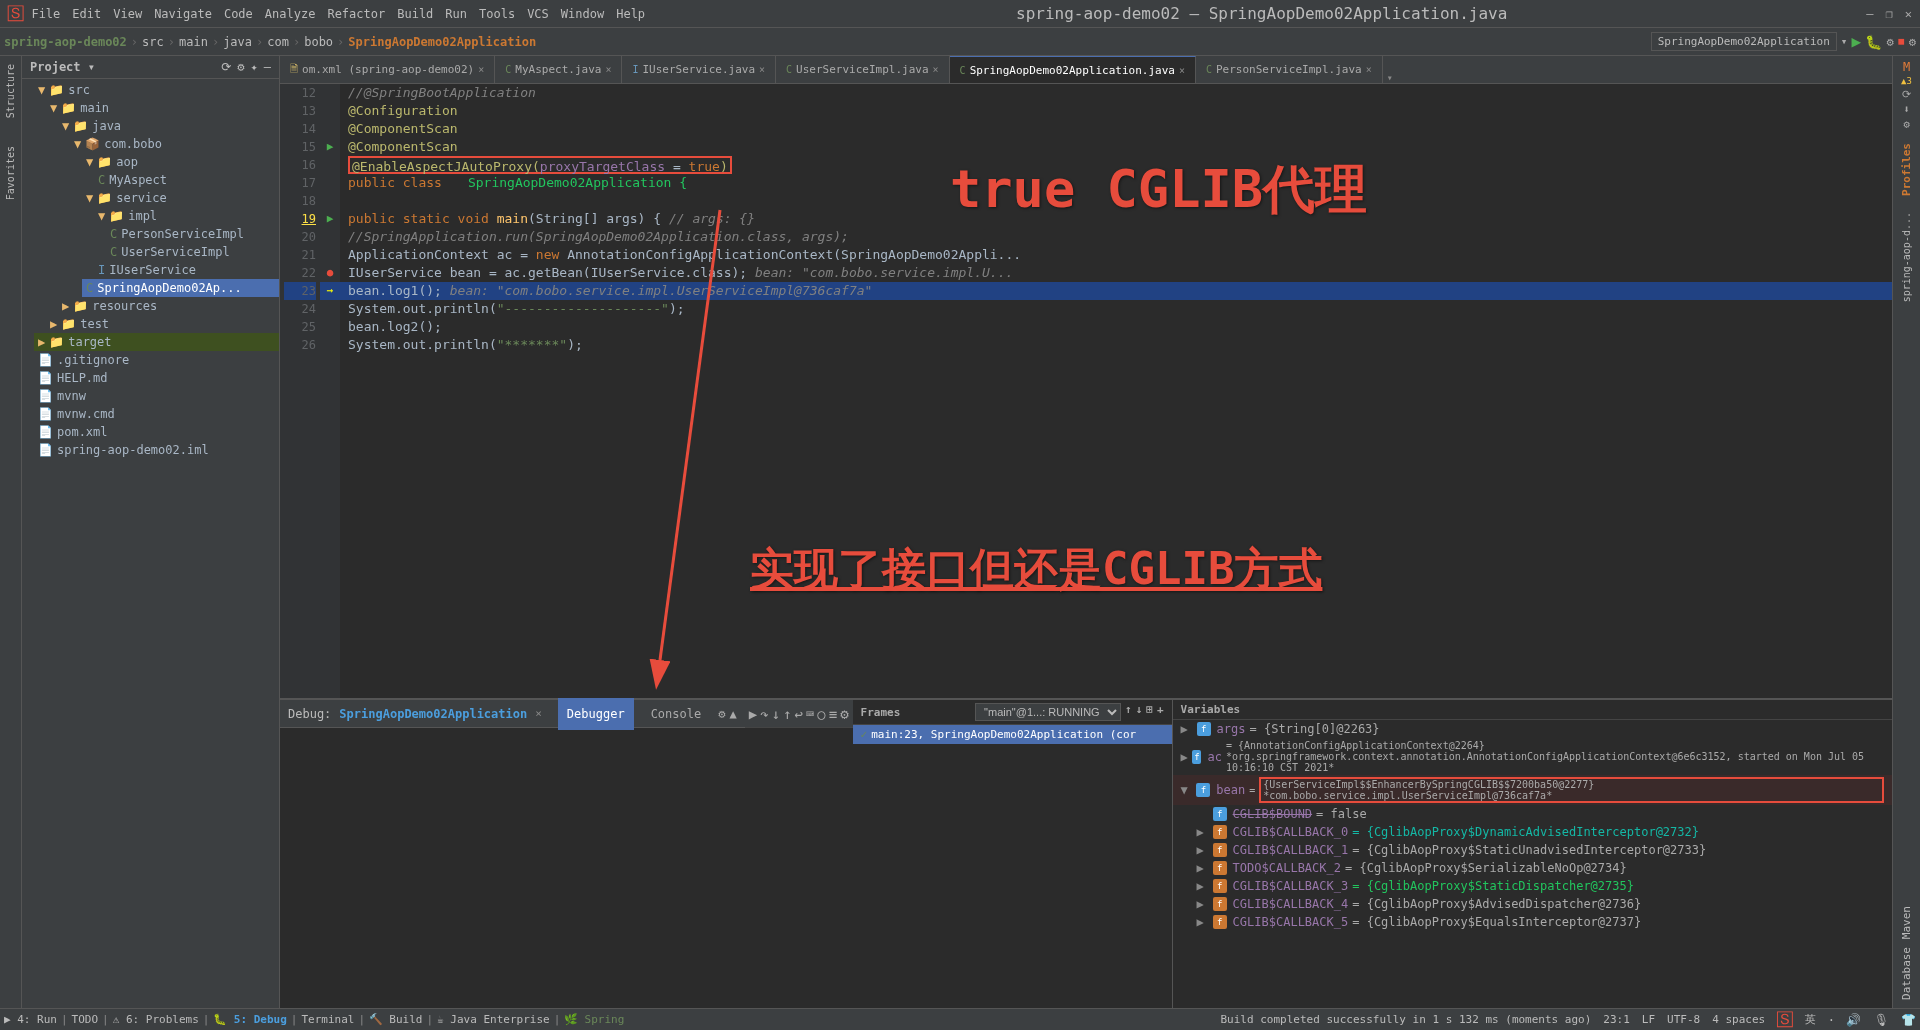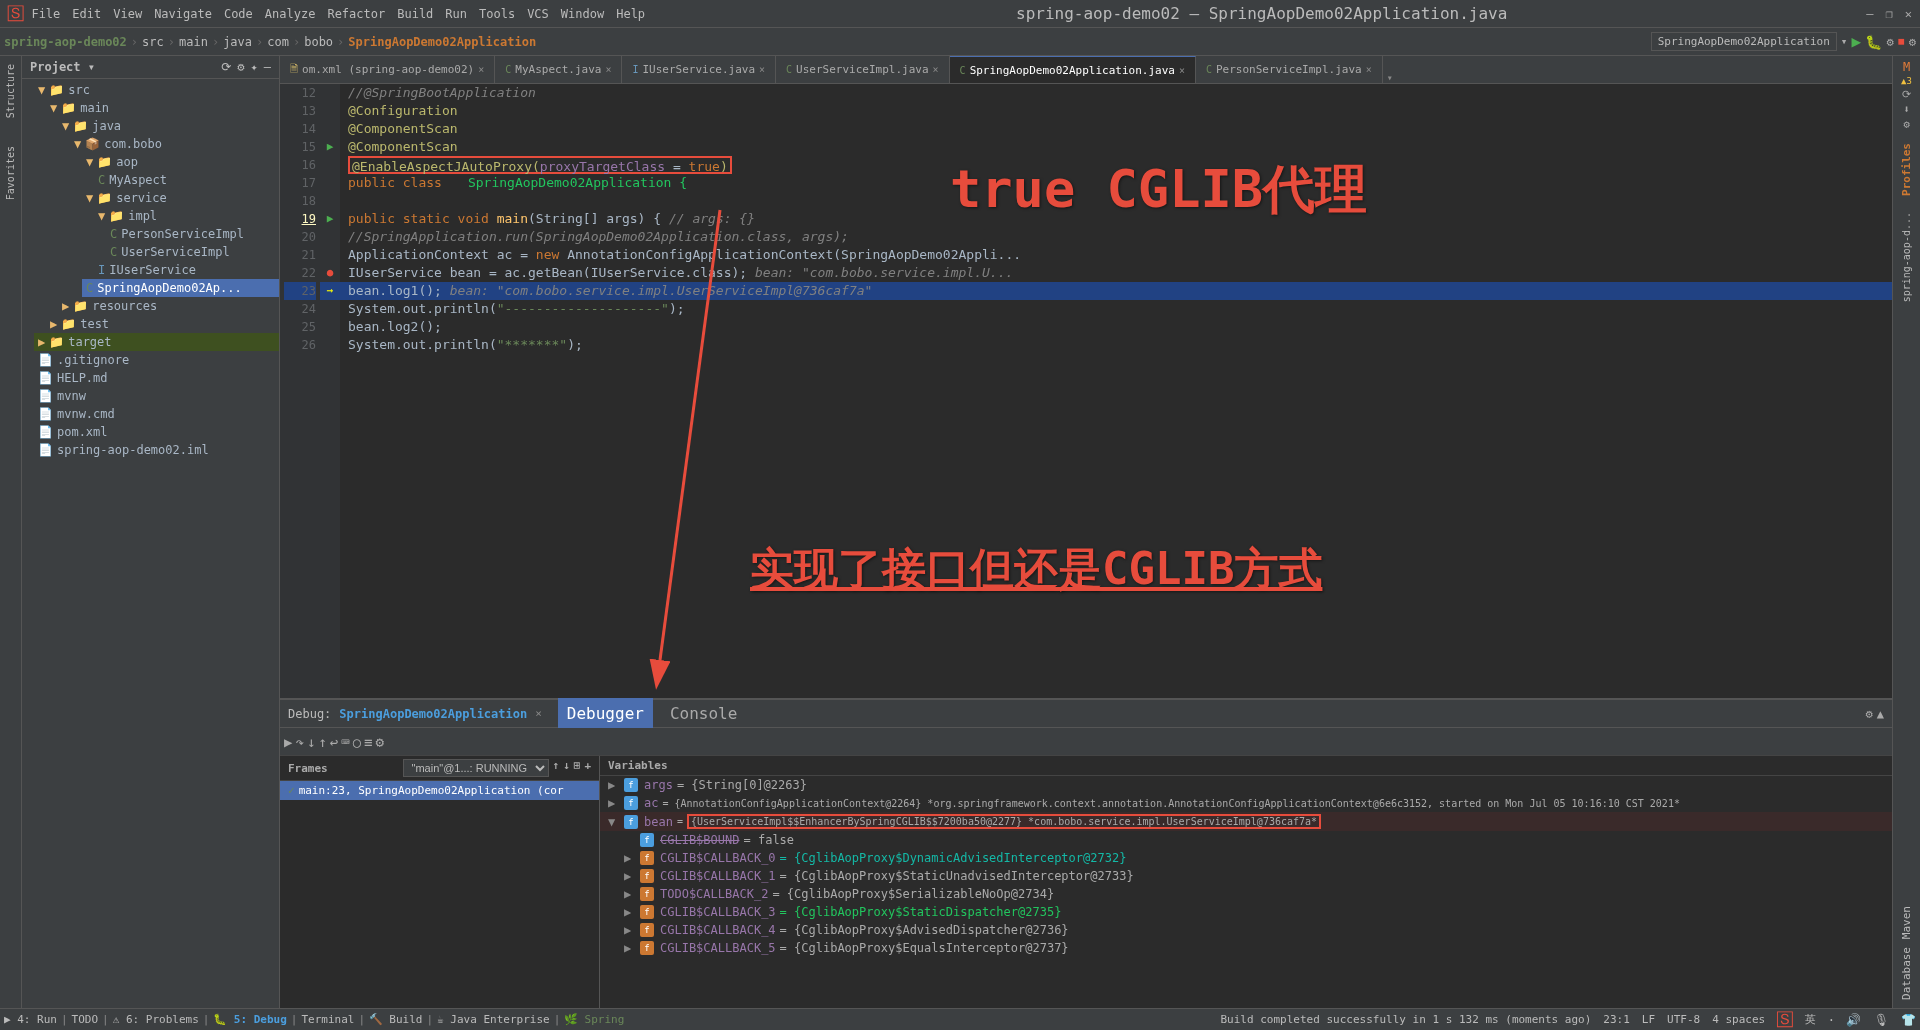--- a/index.html
+++ b/index.html
@@ -25,21 +25,21 @@
     .code-line { height: 18px; padding: 0 8px; display: flex; white-space: nowrap; }
     .code-line.highlighted { background: #214283; }
 
     
     .kw { color: #cc7832; }
     .str { color: #6a8759; }
     .comment { color: #808080; font-style: italic; }
     .fn { color: #ffc66d; }
     .ann { color: #bbb86d; }
     .ann-hint { color: #808080; font-style: italic; }
-    .debug-tab { padding: 8px 8px; font-size: 16px; color: #aaa; cursor: pointer; border: 1px solid transparent; }
+    .debug-tab { padding: 8px 8px; font-size: 12px; color: #aaa; cursor: pointer; border: 1px solid transparent; }
     .debug-tab.active { background: #4b6eaf; color: #fff; border-color: #4b6eaf; }
     .debug-frame-item { padding: 3px 8px; font-size: 11px; cursor: pointer; display: flex; align-items: center; gap: 4px; }
     .debug-frame-item.active { background: #4b6eaf; color: #fff; }
     .debug-var-item { padding: 2px 8px; cursor: pointer; display: flex; align-items: center; gap: 4px; }
     .var-indent-1 { margin-left: 16px; }
 
     .thread-selector { background: #3c3f41; border: 1px solid #555; color: #bbb; font-size: 11px; padding: 1px 4px; cursor: pointer; }
 
     .collapsed-tabs-btn { color: #888; padding: 0 4px; cursor: pointer; font-size: 10px; }
   </style>
@@ -255,21 +255,21 @@
       <div style="flex:1; display:flex; overflow:hidden; position:relative;">
 
         <div style="width:40px; background:#313335; font-size:12px; line-height:18px; color:#606366; text-align:right; padding:0 4px; user-select:none; overflow:hidden;">
           <div style="height:18px;">12</div>
           <div style="height:18px;">13</div>
           <div style="height:18px;">14</div>
           <div style="height:18px;">15</div>
           <div style="height:18px;">16</div>
           <div style="height:18px;">17</div>
           <div style="height:18px;">18</div>
-          <div style="height:18px; color:#fef9c3;text-decoration:underline;">19</div>
+          <div style="height:18px; color:#fde047;text-decoration:underline;">19</div>
           <div style="height:18px;">20</div>
           <div style="height:18px;">21</div>
           <div style="height:18px;">22</div>
           <div style="height:18px; background:#214283;">23</div>
           <div style="height:18px;">24</div>
           <div style="height:18px;">25</div>
           <div style="height:18px;">26</div>
         </div>
 
         <div style="width:20px; background:#313335; font-size:11px; line-height:18px; overflow:hidden;">
@@ -347,21 +347,21 @@
             <span>        <span style="color:#a9b7c6;">bean.log2();</span></span>
           </div>
 
           <div class="code-line">
             <span>        <span style="color:#a9b7c6;">System.out.println(</span><span class="str">"*******"</span><span style="color:#a9b7c6;">);</span></span>
           </div>
         </div>
 
       </div>
 
-      <div style="height:310px; background:#2b2b2b; border-top:2px solid #555; display:flex; flex-direction:column;">
+      <div style="height:310px; background:#2b2b2b; border-top:2px solid #555; display:flex; flex-direction:row;">
         <div style="background:#3c3f41; height:28px; display:flex; align-items:center; padding:0 8px; border-bottom:1px solid #555; gap:8px;">
           <span style="color:#bbb; font-size:12px;">Debug:</span>
           <span style="color:#4b9ede; font-size:12px; font-weight:bold;">SpringAopDemo02Application</span>
           <span style="color:#888; font-size:11px; cursor:pointer;">×</span>
           <div style="display:flex; gap:8px; margin-left:8px;">
             <span class="debug-tab active">Debugger</span>
             <span class="debug-tab">Console</span>
           </div>
           <div style="margin-left:auto; display:flex; gap:4px;">
             <span style="color:#aaa; cursor:pointer; font-size:12px;">⚙</span>

